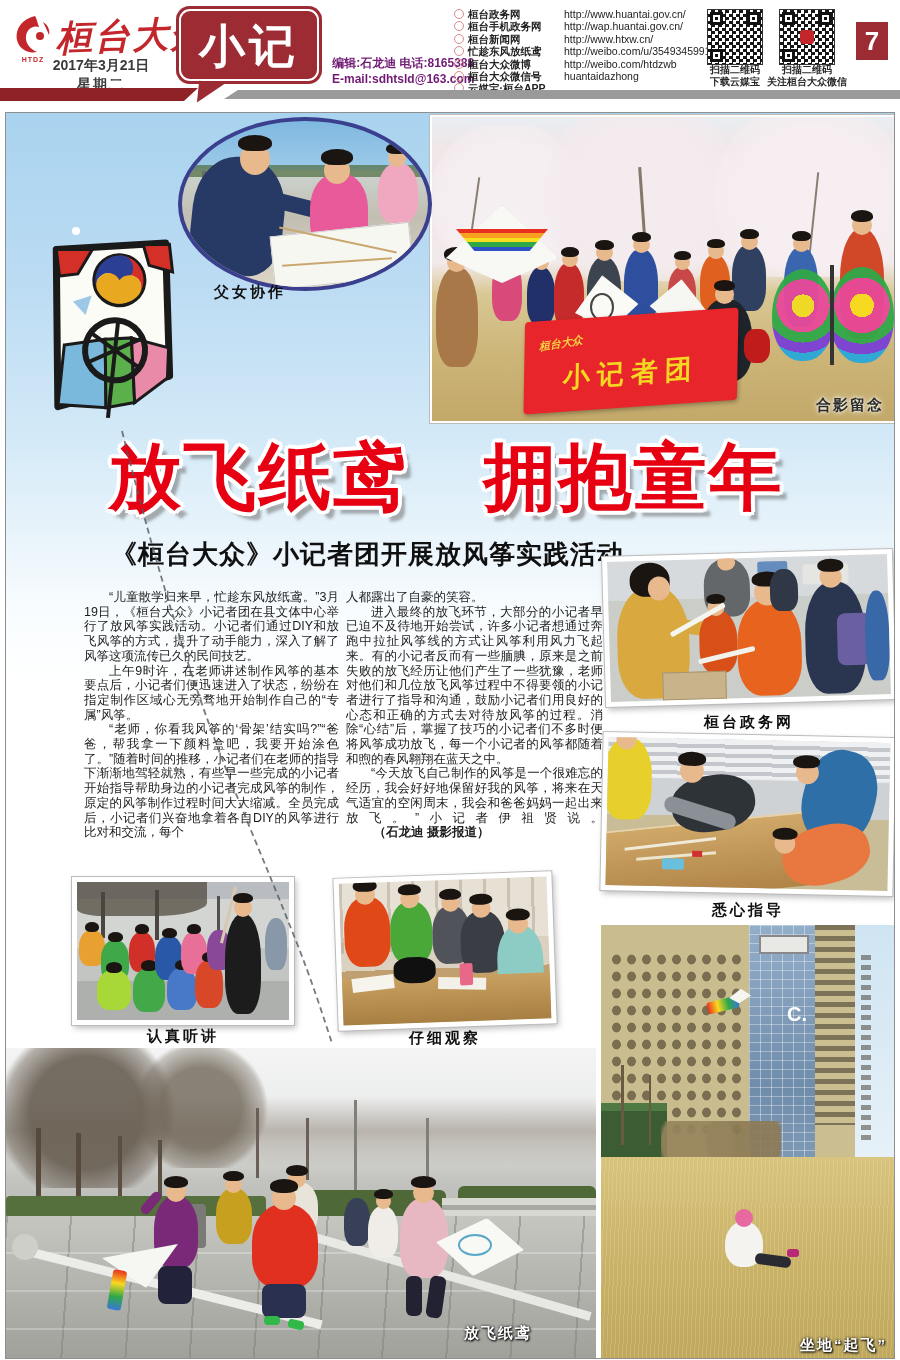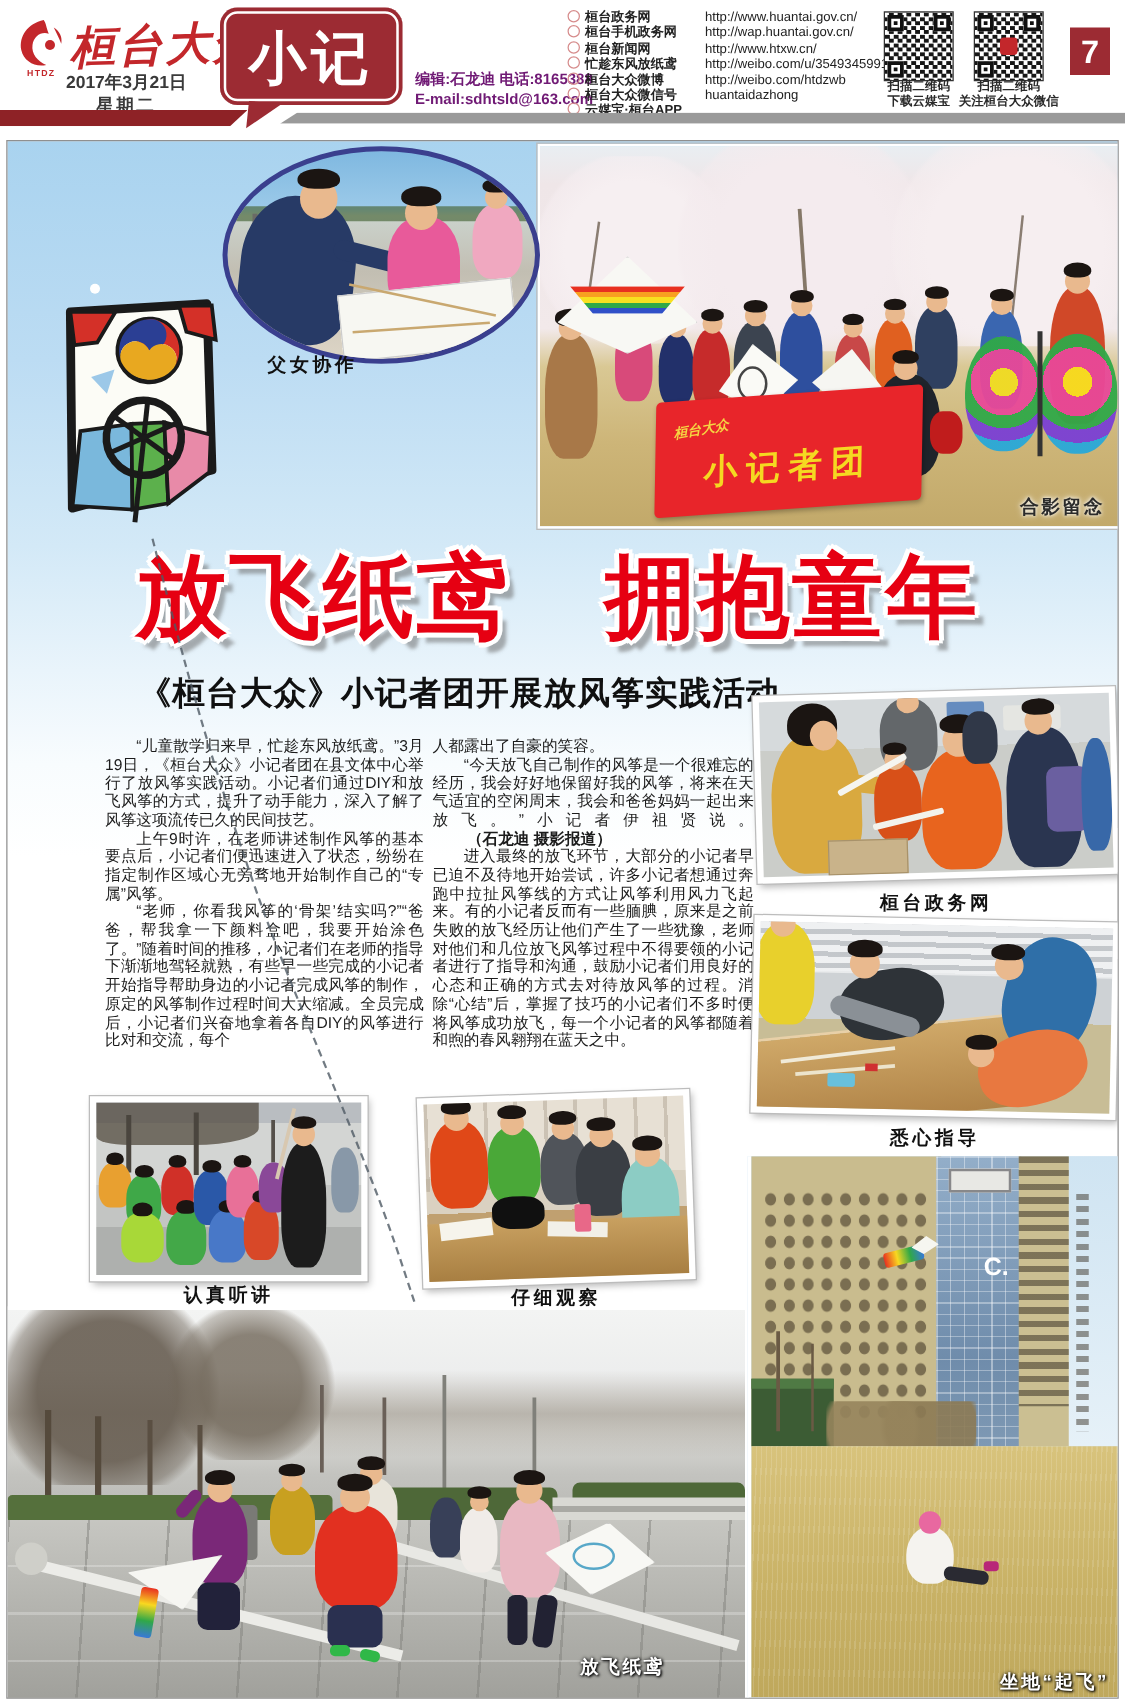--- a/index.html
+++ b/index.html
@@ -256,22 +256,22 @@
     <div class="headline">放飞纸鸢　拥抱童年</div>
     <div class="subheadline">《桓台大众》小记者团开展放风筝实践活动</div>
 
     <div class="col" style="left:78px;">
       <p>“儿童散学归来早，忙趁东风放纸鸢。”3月19日，《桓台大众》小记者团在县文体中心举行了放风筝实践活动。小记者们通过DIY和放飞风筝的方式，提升了动手能力，深入了解了风筝这项流传已久的民间技艺。</p>
       <p>上午9时许，在老师讲述制作风筝的基本要点后，小记者们便迅速进入了状态，纷纷在指定制作区域心无旁骛地开始制作自己的“专属”风筝。</p>
       <p>“老师，你看我风筝的‘骨架’结实吗?”“爸爸，帮我拿一下颜料盒吧，我要开始涂色了。”随着时间的推移，小记者们在老师的指导下渐渐地驾轻就熟，有些早一些完成的小记者开始指导帮助身边的小记者完成风筝的制作，原定的风筝制作过程时间大大缩减。全员完成后，小记者们兴奋地拿着各自DIY的风筝进行比对和交流，每个</p>
     </div>
     <div class="col" style="left:340px;width:257px;">
       <p class="noind">人都露出了自豪的笑容。</p>
+      <p>进入最终的放飞环节，大部分的小记者早已迫不及待地开始尝试，许多小记者想通过奔跑中拉扯风筝线的方式让风筝利用风力飞起来。有的小记者反而有一些腼腆，原来是之前失败的放飞经历让他们产生了一些犹豫，老师对他们和几位放飞风筝过程中不得要领的小记者进行了指导和沟通，鼓励小记者们用良好的心态和正确的方式去对待放风筝的过程。消除“心结”后，掌握了技巧的小记者们不多时便将风筝成功放飞，每一个小记者的风筝都随着和煦的春风翱翔在蓝天之中。</p>
       <p><span>“今天放飞自己制作的风筝是一个很难忘的经历，我会好好地保留好我的风筝，将来在天气适宜的空闲周末，我会和爸爸妈妈一起出来放飞。”小记者伊祖贤说。</span><span class="byline">（石龙迪 摄影报道）</span></p>
-      <p>进入最终的放飞环节，大部分的小记者早已迫不及待地开始尝试，许多小记者想通过奔跑中拉扯风筝线的方式让风筝利用风力飞起来。有的小记者反而有一些腼腆，原来是之前失败的放飞经历让他们产生了一些犹豫，老师对他们和几位放飞风筝过程中不得要领的小记者进行了指导和沟通，鼓励小记者们用良好的心态和正确的方式去对待放风筝的过程。消除“心结”后，掌握了技巧的小记者们不多时便将风筝成功放飞，每一个小记者的风筝都随着和煦的春风翱翔在蓝天之中。</p>
     </div>
 
     <div class="polaroid" style="left:598px;top:440px;width:280px;height:140px;transform:rotate(-1.6deg);" aria-hidden="true">
       <div class="ph" style="background:linear-gradient(180deg,#d6dadc 0 28%,#cbcdc9 28% 100%);">
         <div style="left:150px;top:4px;width:30px;height:14px;background:#4878b8;border-radius:2px;opacity:.8;"></div>
         <div style="left:195px;top:8px;width:46px;height:20px;background:#e8e8e4;border-radius:3px;opacity:.8;"></div>
         <div class="fig" style="left:8px;top:26px;width:72px;height:112px;background:#d9a93f;"></div>
         <div class="hair" style="left:22px;top:2px;width:40px;height:34px;"></div>
         <div class="head" style="left:40px;top:16px;width:22px;height:24px;"></div>
         <div style="left:62px;top:62px;width:58px;height:14px;background:#d9a93f;border-radius:7px;transform:rotate(8deg);"></div>

